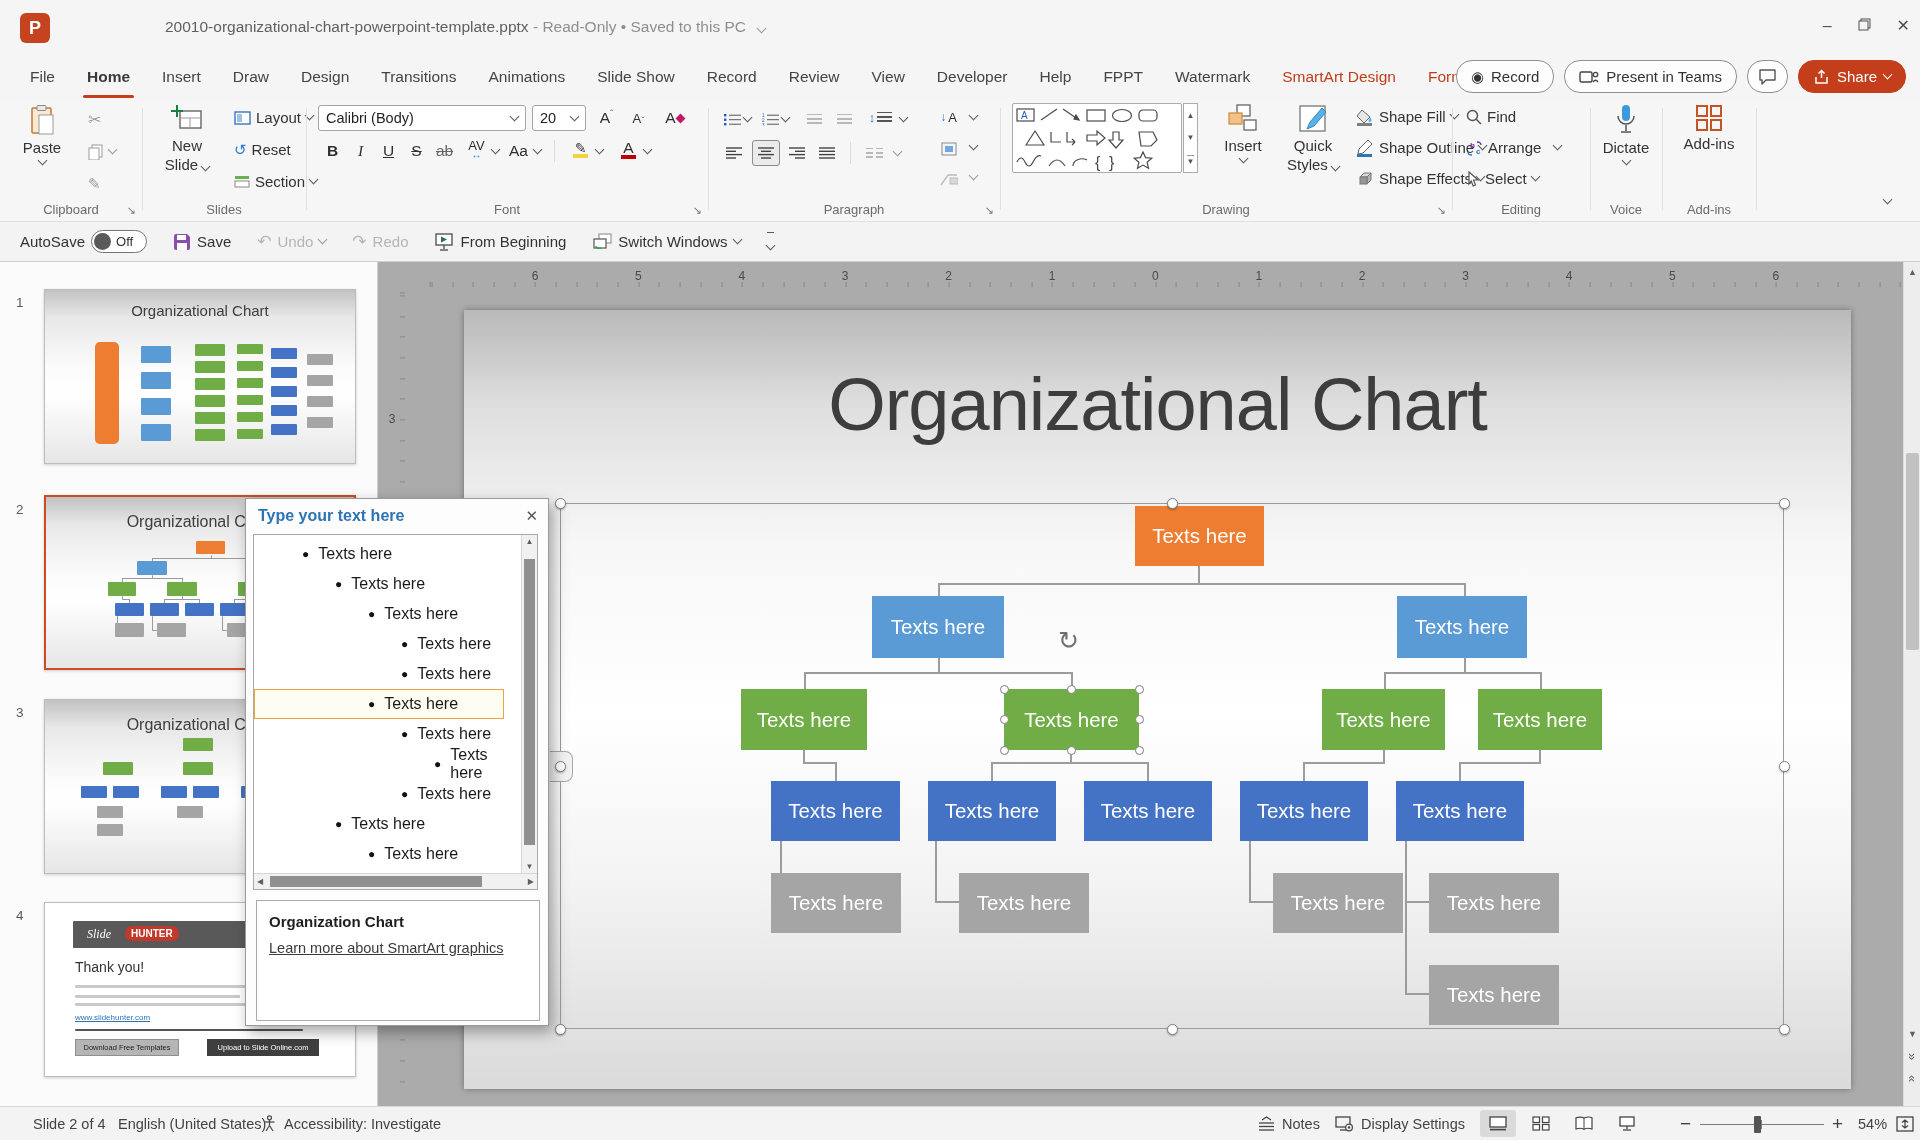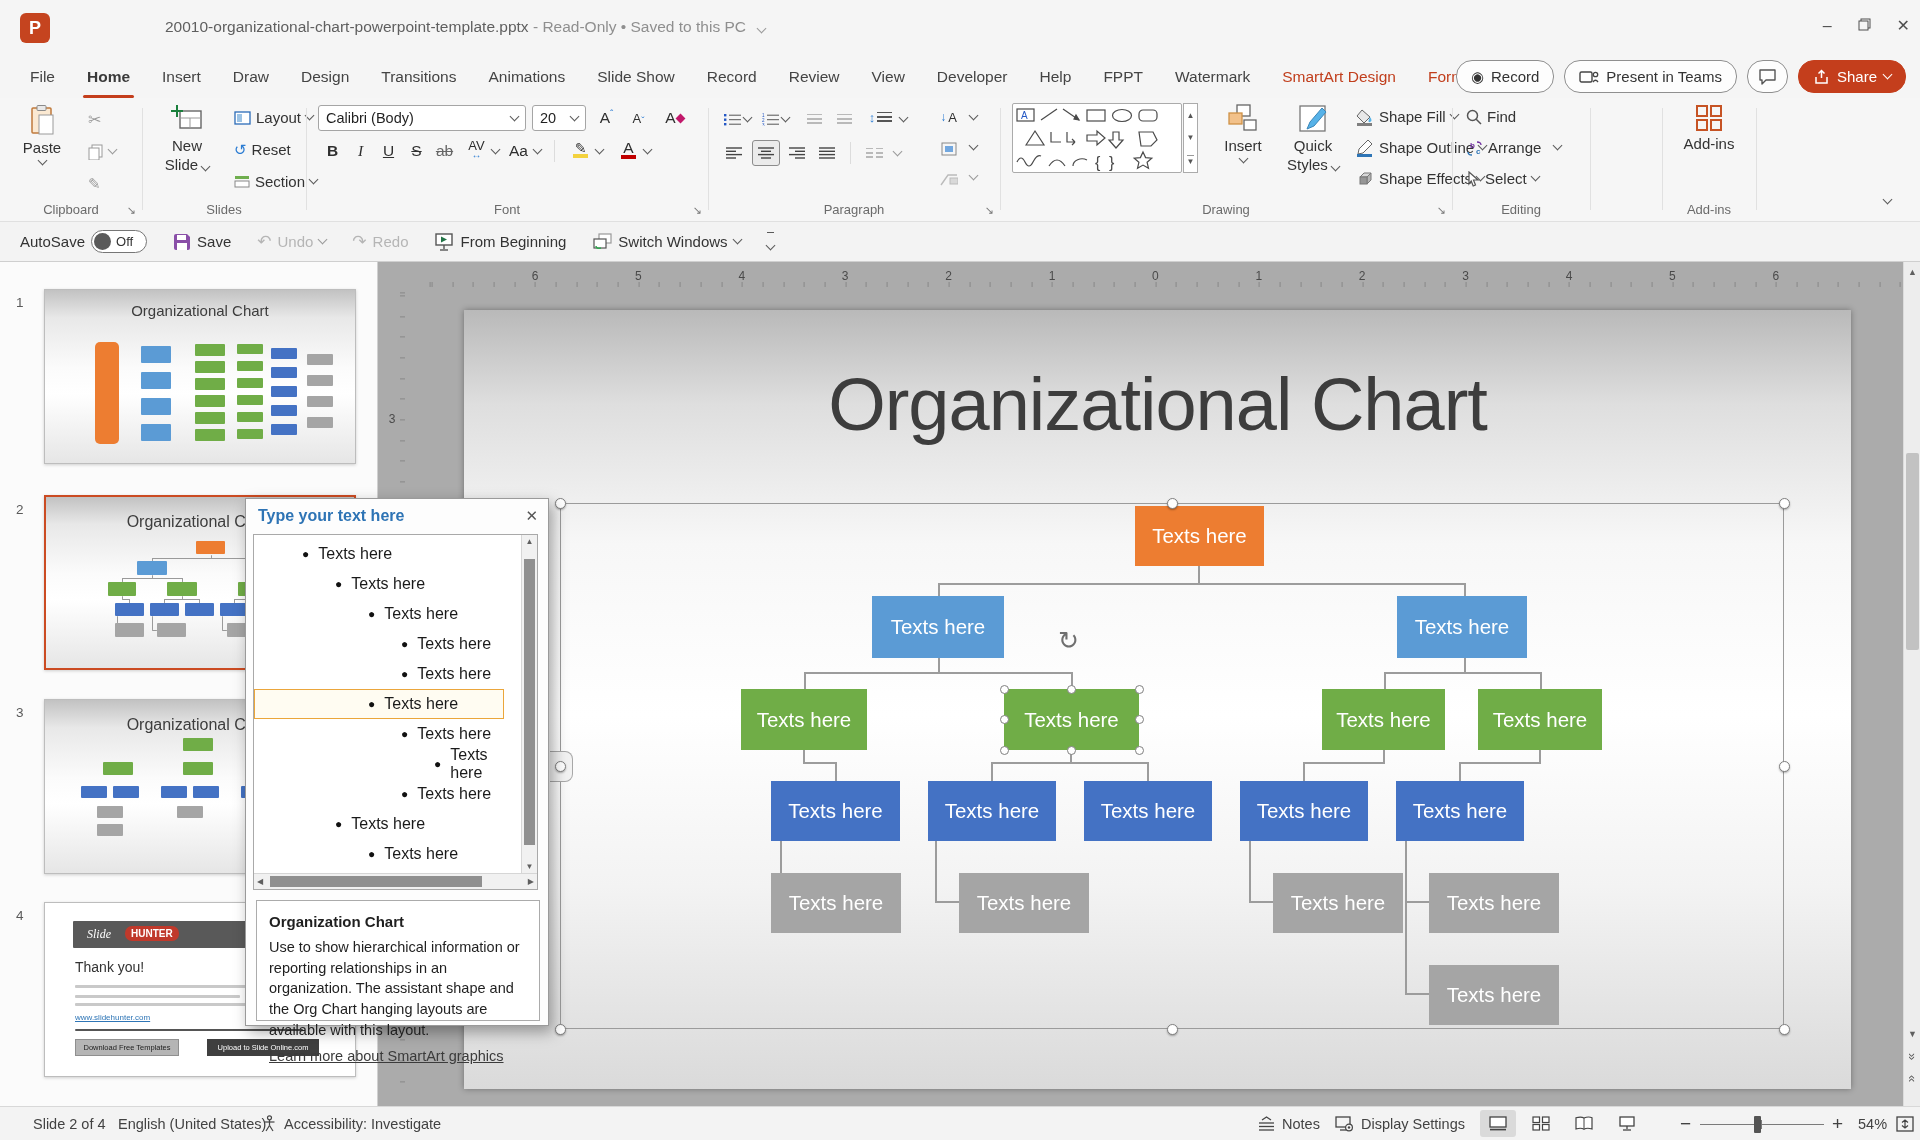--- a/index.html
+++ b/index.html
@@ -501,20 +501,33 @@
         <svg width="14" height="16" viewBox="0 0 14 16">
           <path d="M3 1l9 8H7.5l2 5-2.3 1-2-5L3 13z" fill="#fff" stroke="#555" stroke-width="1.2"></path>
         </svg>
         <span>Select</span>
         <span class="cv"></span>
       </div>
     <span class="glabel">Editing</span>
   </div>
   <div class="gsep" style="left:1590px"></div>
 
+  <div class="rgroup" style="left:1590px;width:72px">
+    <div class="bigbtn" style="left:4px;width:64px">
+      <svg width="24" height="32" viewBox="0 0 24 32">
+          <rect x="8" y="1" width="8" height="16" rx="4" fill="#3B9AD9"></rect>
+          <path d="M4 12a8 8 0 0 0 16 0" fill="none" stroke="#555" stroke-width="1.5"></path>
+          <line x1="12" y1="21" x2="12" y2="27" stroke="#555" stroke-width="1.5"></line>
+          <line x1="7" y1="28" x2="17" y2="28" stroke="#555" stroke-width="1.5"></line>
+        </svg>
+      <span>Dictate</span>
+        <span class="cv"></span>
+    </div>
+    <span class="glabel">Voice</span>
+  </div>
   <div class="gsep" style="left:1662px"></div>
 
   <div class="rgroup" style="left:1662px;width:94px">
     <div class="bigbtn" style="left:15px;width:64px">
       <svg width="28" height="28" viewBox="0 0 28 28">
           <g fill="none" stroke="#C65324" stroke-width="2">
             <rect x="2" y="2" width="10" height="10"></rect>
             <rect x="16" y="2" width="10" height="10"></rect>
             <rect x="2" y="16" width="10" height="10"></rect>
             <rect x="16" y="16" width="10" height="10"></rect>
@@ -878,21 +891,20 @@
       <div style="position:absolute;left:0;bottom:2px;width:100%;text-align:center">▼</div>
     </div>
     <div id="tphscroll">
       <span style="position:absolute;left:3px;top:3px">◀</span>
       <div id="tphthumb"></div>
       <span style="position:absolute;right:3px;top:3px">▶</span>
     </div>
   </div>
   <div id="tpinfo">
     <b>Organization Chart</b>
-    <span>Use to show hierarchical information or reporting relationships in an organization. The assistant shape and the Org Chart hanging layouts are available with this layout.</span>
     <div style="margin-top:6px"><a>Learn more about SmartArt graphics</a></div>
   </div>
 </div>
 
 <div id="statusbar">
   <div class="abs" style="left:33px">Slide 2 of 4</div>
   <div class="abs" style="left:118px">English (United States)</div>
   <div class="abs" style="left:262px">
     <svg width="15" height="17" viewBox="0 0 15 17">
         <circle cx="7.5" cy="2.8" r="2" fill="none" stroke="#444" stroke-width="1.2"></circle>

